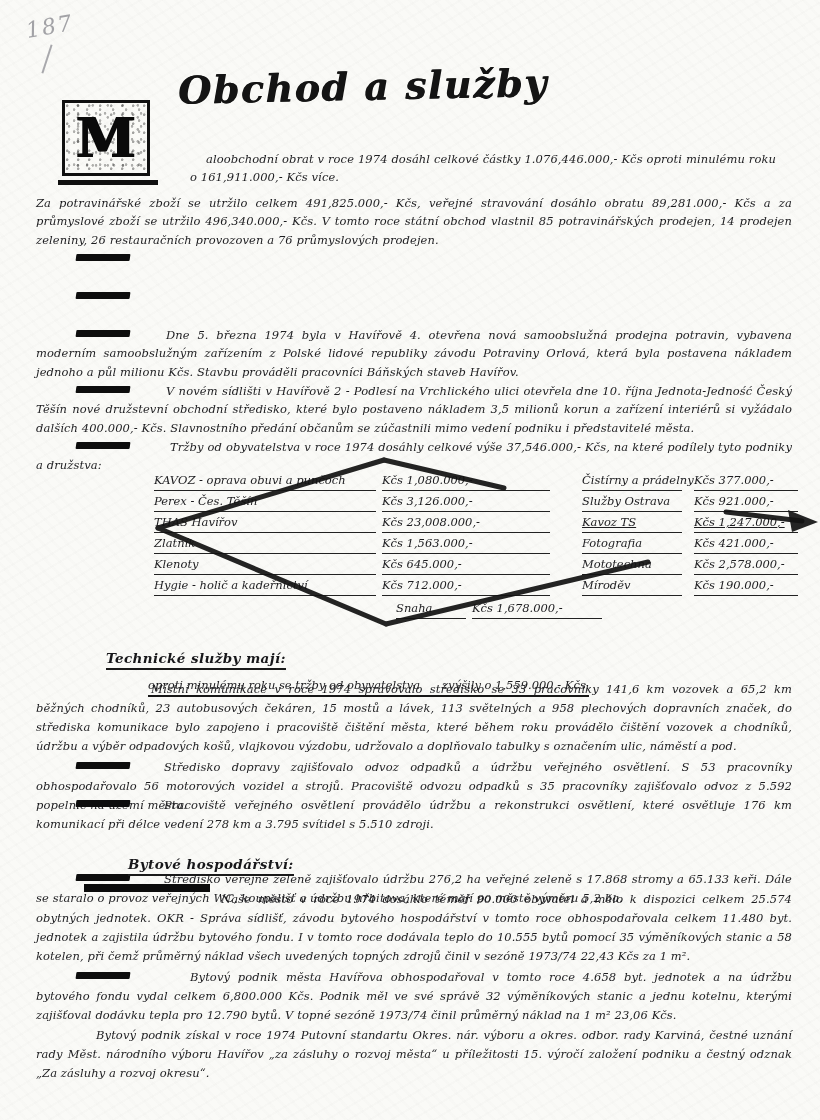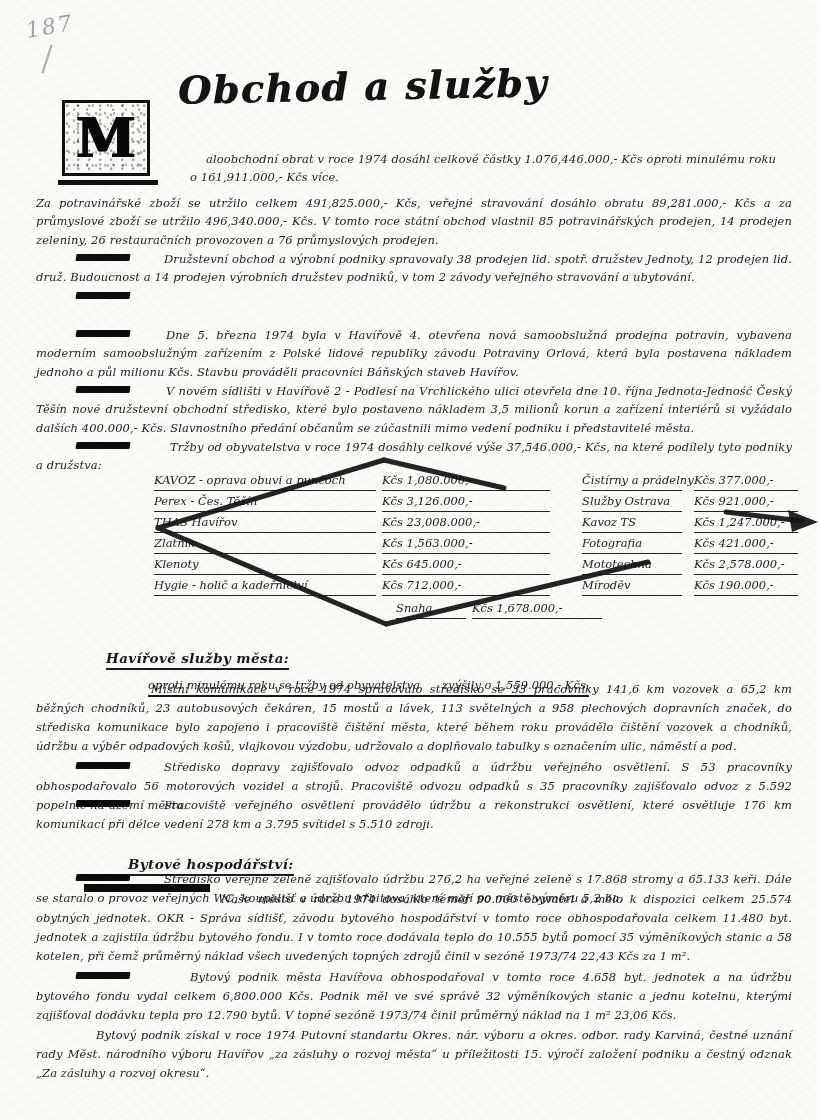--- a/index.html
+++ b/index.html
@@ -102,21 +102,21 @@
   <div class="chapter-title">Obchod a služby</div>
 
   <div class="init-block">
     <span class="glyph">M</span>
   </div>
   <div class="init-underbar"></div>
 
   <p class="para p1" style="top:138px;">aloobchodní obrat v roce 1974 dosáhl celkové částky 1.076,446.000,- Kčs oproti minulému roku o 161,911.000,- Kčs více.</p>
   <p class="para" style="top:182px;">Za potravinářské zboží se utržilo celkem 491,825.000,- Kčs, veřejné stravování dosáhlo obratu 89,281.000,- Kčs a za průmyslové zboží se utržilo 496,340.000,- Kčs. V tomto roce státní obchod vlastnil 85 potravinářských prodejen, 14 prodejen zeleniny, 26 restauračních provozoven a 76 průmyslových prodejen.</p>
 
-  <p class="para ind40" style="top:238px;"><span class="ink-dash mr34"></span><span>Družstevní obchod a výrobní podniky spravovaly 38 prodejen lid. spotř. družstev Jednoty, 12 prodejen lid. druž. Budoucnost a 14 prodejen výrobních družstev podniků, v tom 2 závody veřejného stravování a ubytování.</span></p>
+  <p class="para ind40" style="top:238px;"><span class="ink-dash mr34"></span></p>
 
   <p class="para ind40" style="top:276px;"><span class="ink-dash mr30"></span></p>
 
   <p class="para ind40" style="top:314px;"><span class="ink-dash mr36"></span><span>Dne 5. března 1974 byla v Havířově 4. otevřena nová samoobslužná prodejna potravin, vybavena moderním samoobslužným zařízením z Polské lidové republiky závodu Potraviny Orlová, která byla postavena nákladem jednoho a půl milionu Kčs. Stavbu prováděli pracovníci Báňských staveb Havířov.</span></p>
 
   <p class="para ind40" style="top:370px;"><span class="ink-dash mr36"></span><span>V novém sídlišti v Havířově 2 - Podlesí na Vrchlického ulici otevřela dne 10. října Jednota-Jedność Český Těšín nové družstevní obchodní středisko, které bylo postaveno nákladem 3,5 milionů korun a zařízení interiérů si vyžádalo dalších 400.000,- Kčs. Slavnostního předání občanům se zúčastnili mimo vedení podniku i představitelé města.</span></p>
 
   <p class="para ind40" style="top:426px;"><span class="ink-dash mr40"></span><span>Tržby od obyvatelstva v roce 1974 dosáhly celkové výše 37,546.000,- Kčs, na které podílely tyto podniky a družstva:</span></p>
 
   <div class="rev-table">
@@ -150,21 +150,21 @@
 
     <div class="tcol rcol">
       <div class="trow" style="left:546px; top:12px;">
           <span class="tname">Čistírny a prádelny</span>
           <span class="tamount">Kčs 377.000,-</span>
         </div>
       <div class="trow" style="left:546px; top:33px;">
           <span class="tname">Služby Ostrava</span>
           <span class="tamount">Kčs 921.000,-</span>
         </div>
-      <div class="trow" style="left:546px; top:54px;">
+      <div class="trow" style="left:546px; top:54px;text-decoration:underline;">
           <span class="tname">Kavoz TS</span>
           <span class="tamount">Kčs 1,247.000,-</span>
         </div>
       <div class="trow" style="left:546px; top:75px;">
           <span class="tname">Fotografia</span>
           <span class="tamount">Kčs 421.000,-</span>
         </div>
       <div class="trow" style="left:546px; top:96px;">
           <span class="tname">Mototechna</span>
           <span class="tamount">Kčs 2,578.000,-</span>
@@ -189,21 +189,21 @@
         <path d="M350,166 L612,104"></path>
       </g>
       <polygon points="782,64 752,52 756,74" fill="#121212" opacity="0.92"></polygon>
     </svg>
   </div>
 
   <div class="summary-line">
     <span>oproti minulému roku se tržby od obyvatelstva</span><span class="gap"></span><span>zvýšily o 1,559.000,- Kčs.</span>
   </div>
 
-  <div class="section-head" style="left:106px; top:650px;">Havířově služby města:</div>
+  <div class="section-head" style="left:106px; top:650px;">Technické služby mají:</div>
 
   <p class="para lh19 ind115" style="top:668px;">Místní komunikace v roce 1974 spravovalo středisko se 33 pracovníky 141,6 km vozovek a 65,2 km běžných chodníků, 23 autobusových čekáren, 15 mostů a lávek, 113 světelných a 958 plechových dopravních značek, do střediska komunikace bylo zapojeno i pracoviště čištění města, které během roku provádělo čištění vozovek a chodníků, údržbu a výběr odpadových košů, vlajkovou výzdobu, udržovalo a doplňovalo tabulky s označením ulic, náměstí a pod.</p>
 
   <p class="para lh19 ind40" style="top:746px;"><span class="ink-dash mr34"></span><span>Středisko dopravy zajišťovalo odvoz odpadků a údržbu veřejného osvětlení. S 53 pracovníky obhospodařovalo 56 motorových vozidel a strojů. Pracoviště odvozu odpadků s 35 pracovníky zajišťovalo odvoz z 5.592 popelnic na území města.</span></p>
 
   <p class="para lh19 ind40" style="top:784px;"><span class="ink-dash mr34"></span><span>Pracoviště veřejného osvětlení provádělo údržbu a rekonstrukci osvětlení, které osvětluje 176 km komunikací při délce vedení 278 km a 3.795 svítidel s 5.510 zdroji.</span></p>
 
   <p class="para lh19 ind40" style="top:858px;"><span class="ink-dash mr34"></span><span>Středisko veřejné zeleně zajišťovalo údržbu 276,2 ha veřejné zeleně s 17.868 stromy a 65.133 keři. Dále se staralo o provoz veřejných WC, koupališť a údržbu hřbitova, které mají po městě výměru 5,2 ha.</span></p>
 
   <div class="section-head" style="left:128px; top:856px;">Bytové hospodářství:</div>

